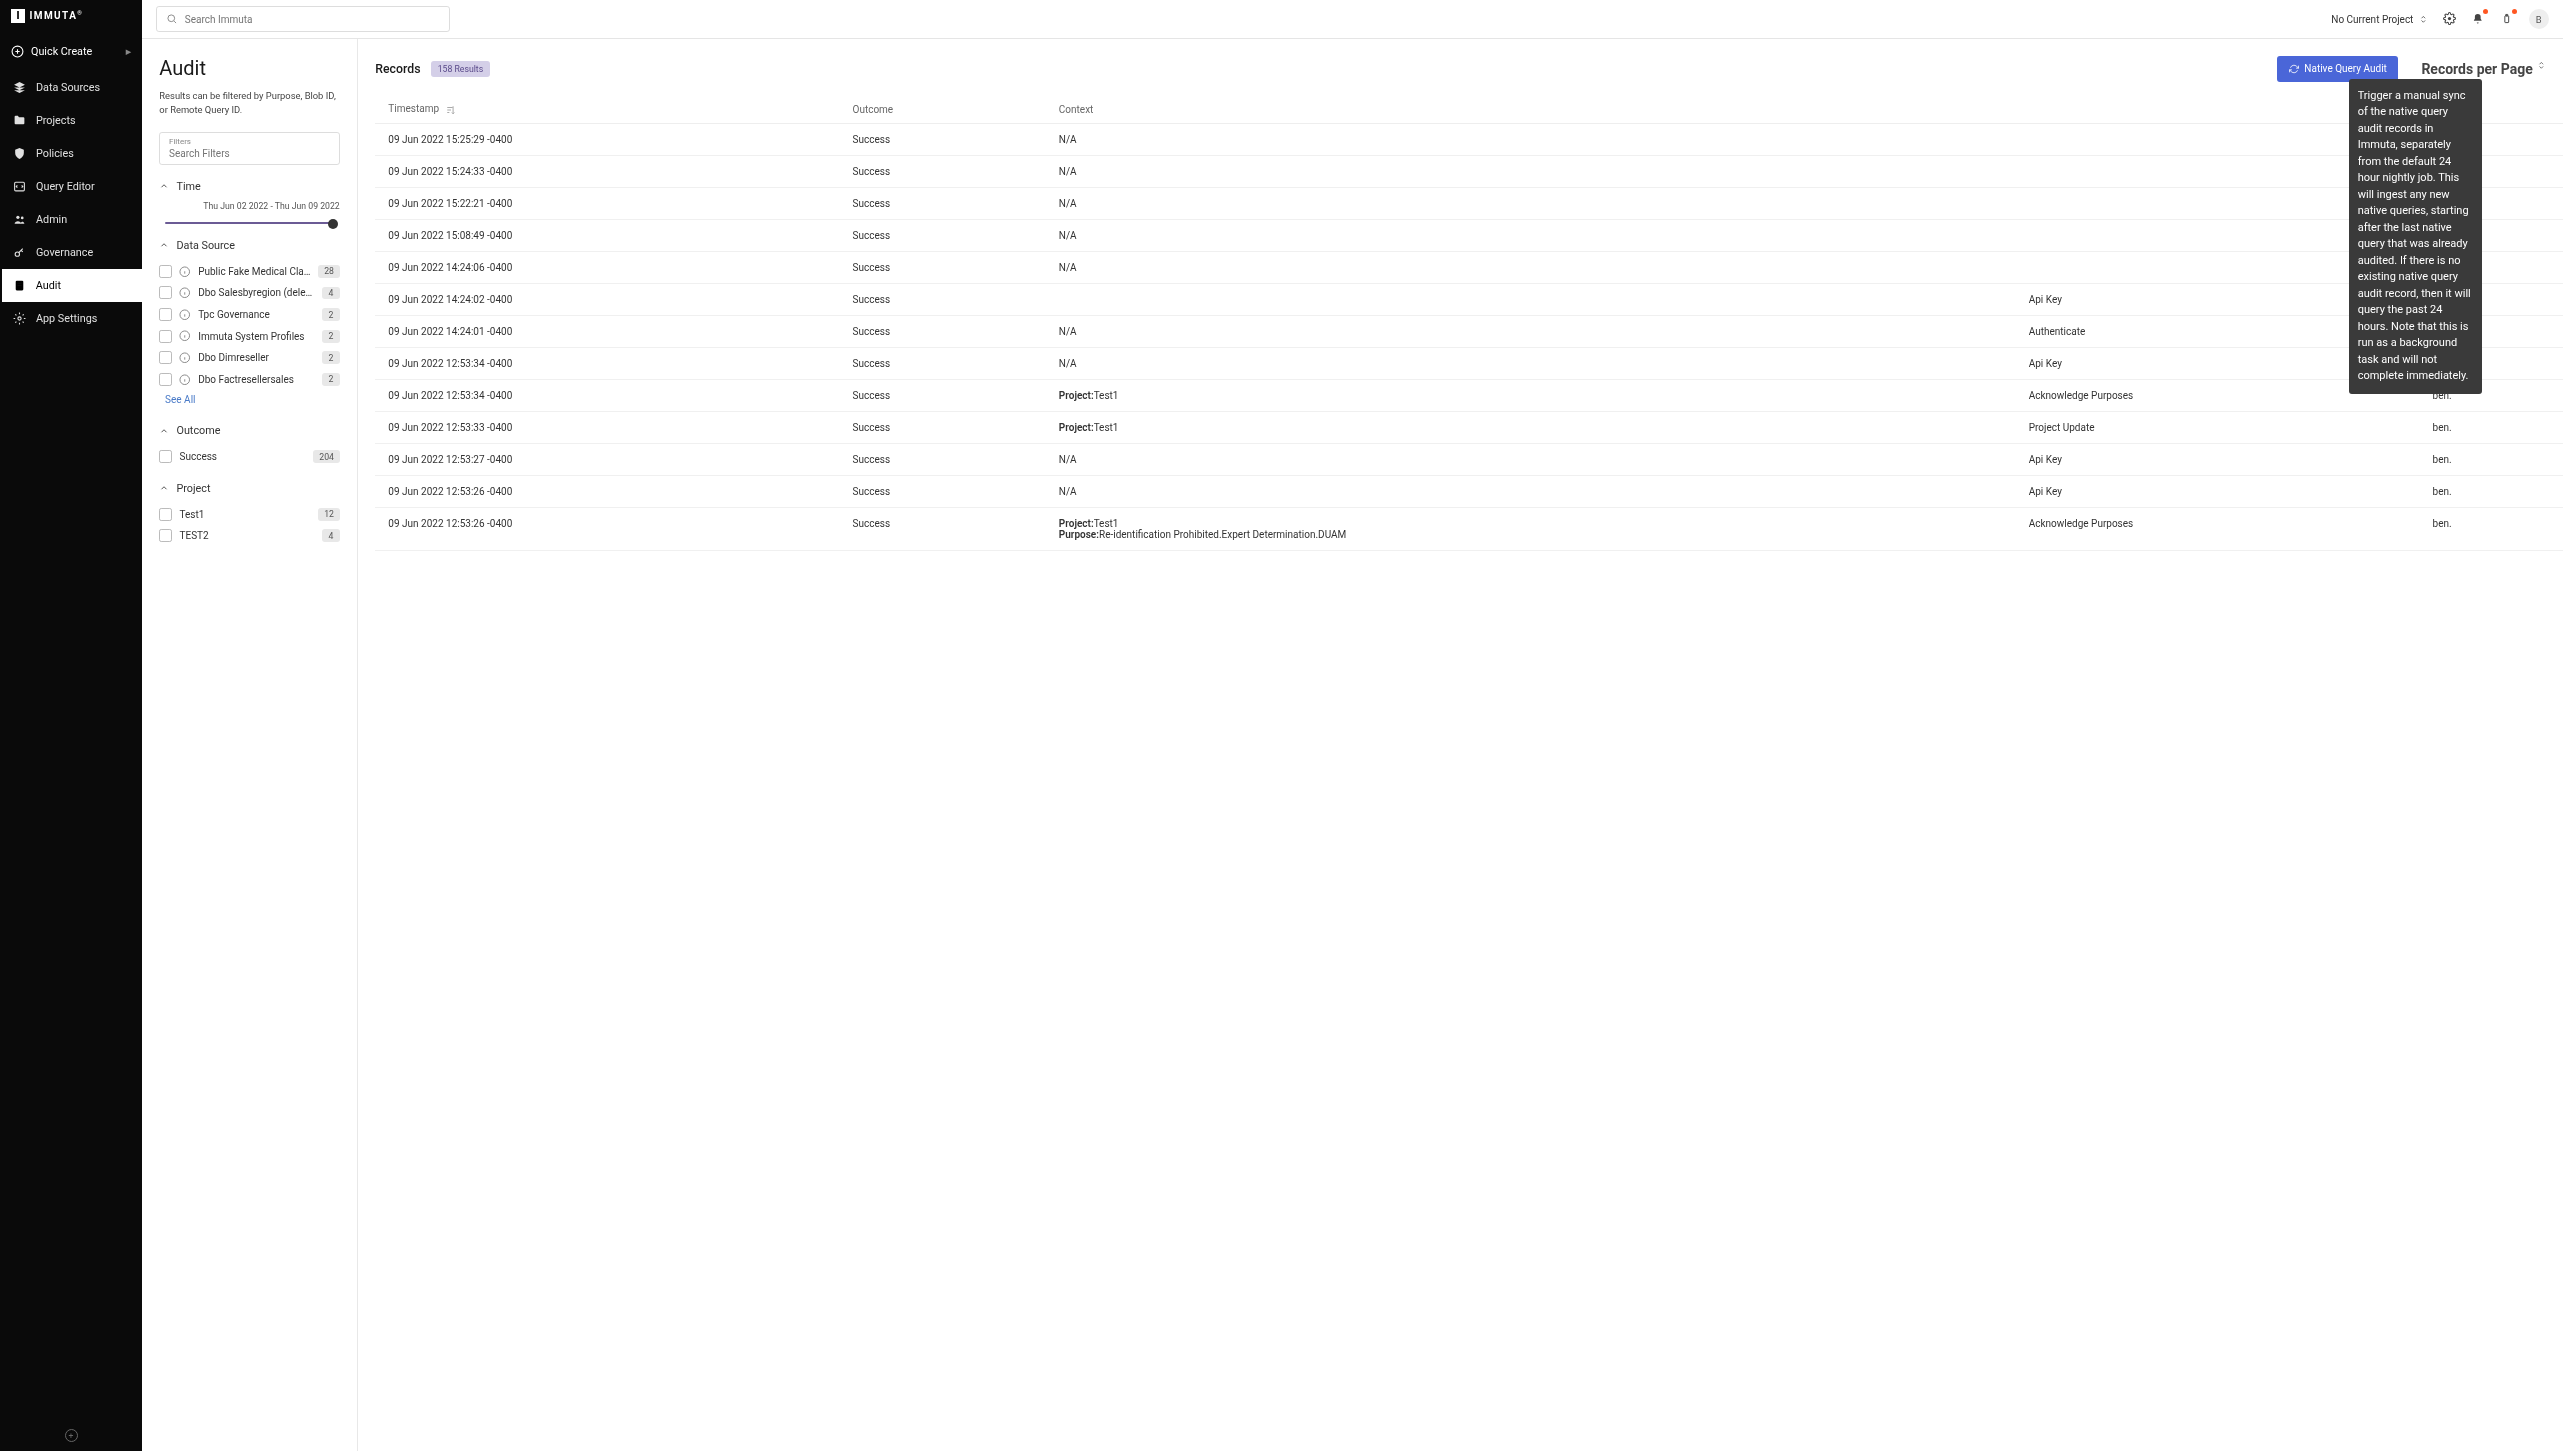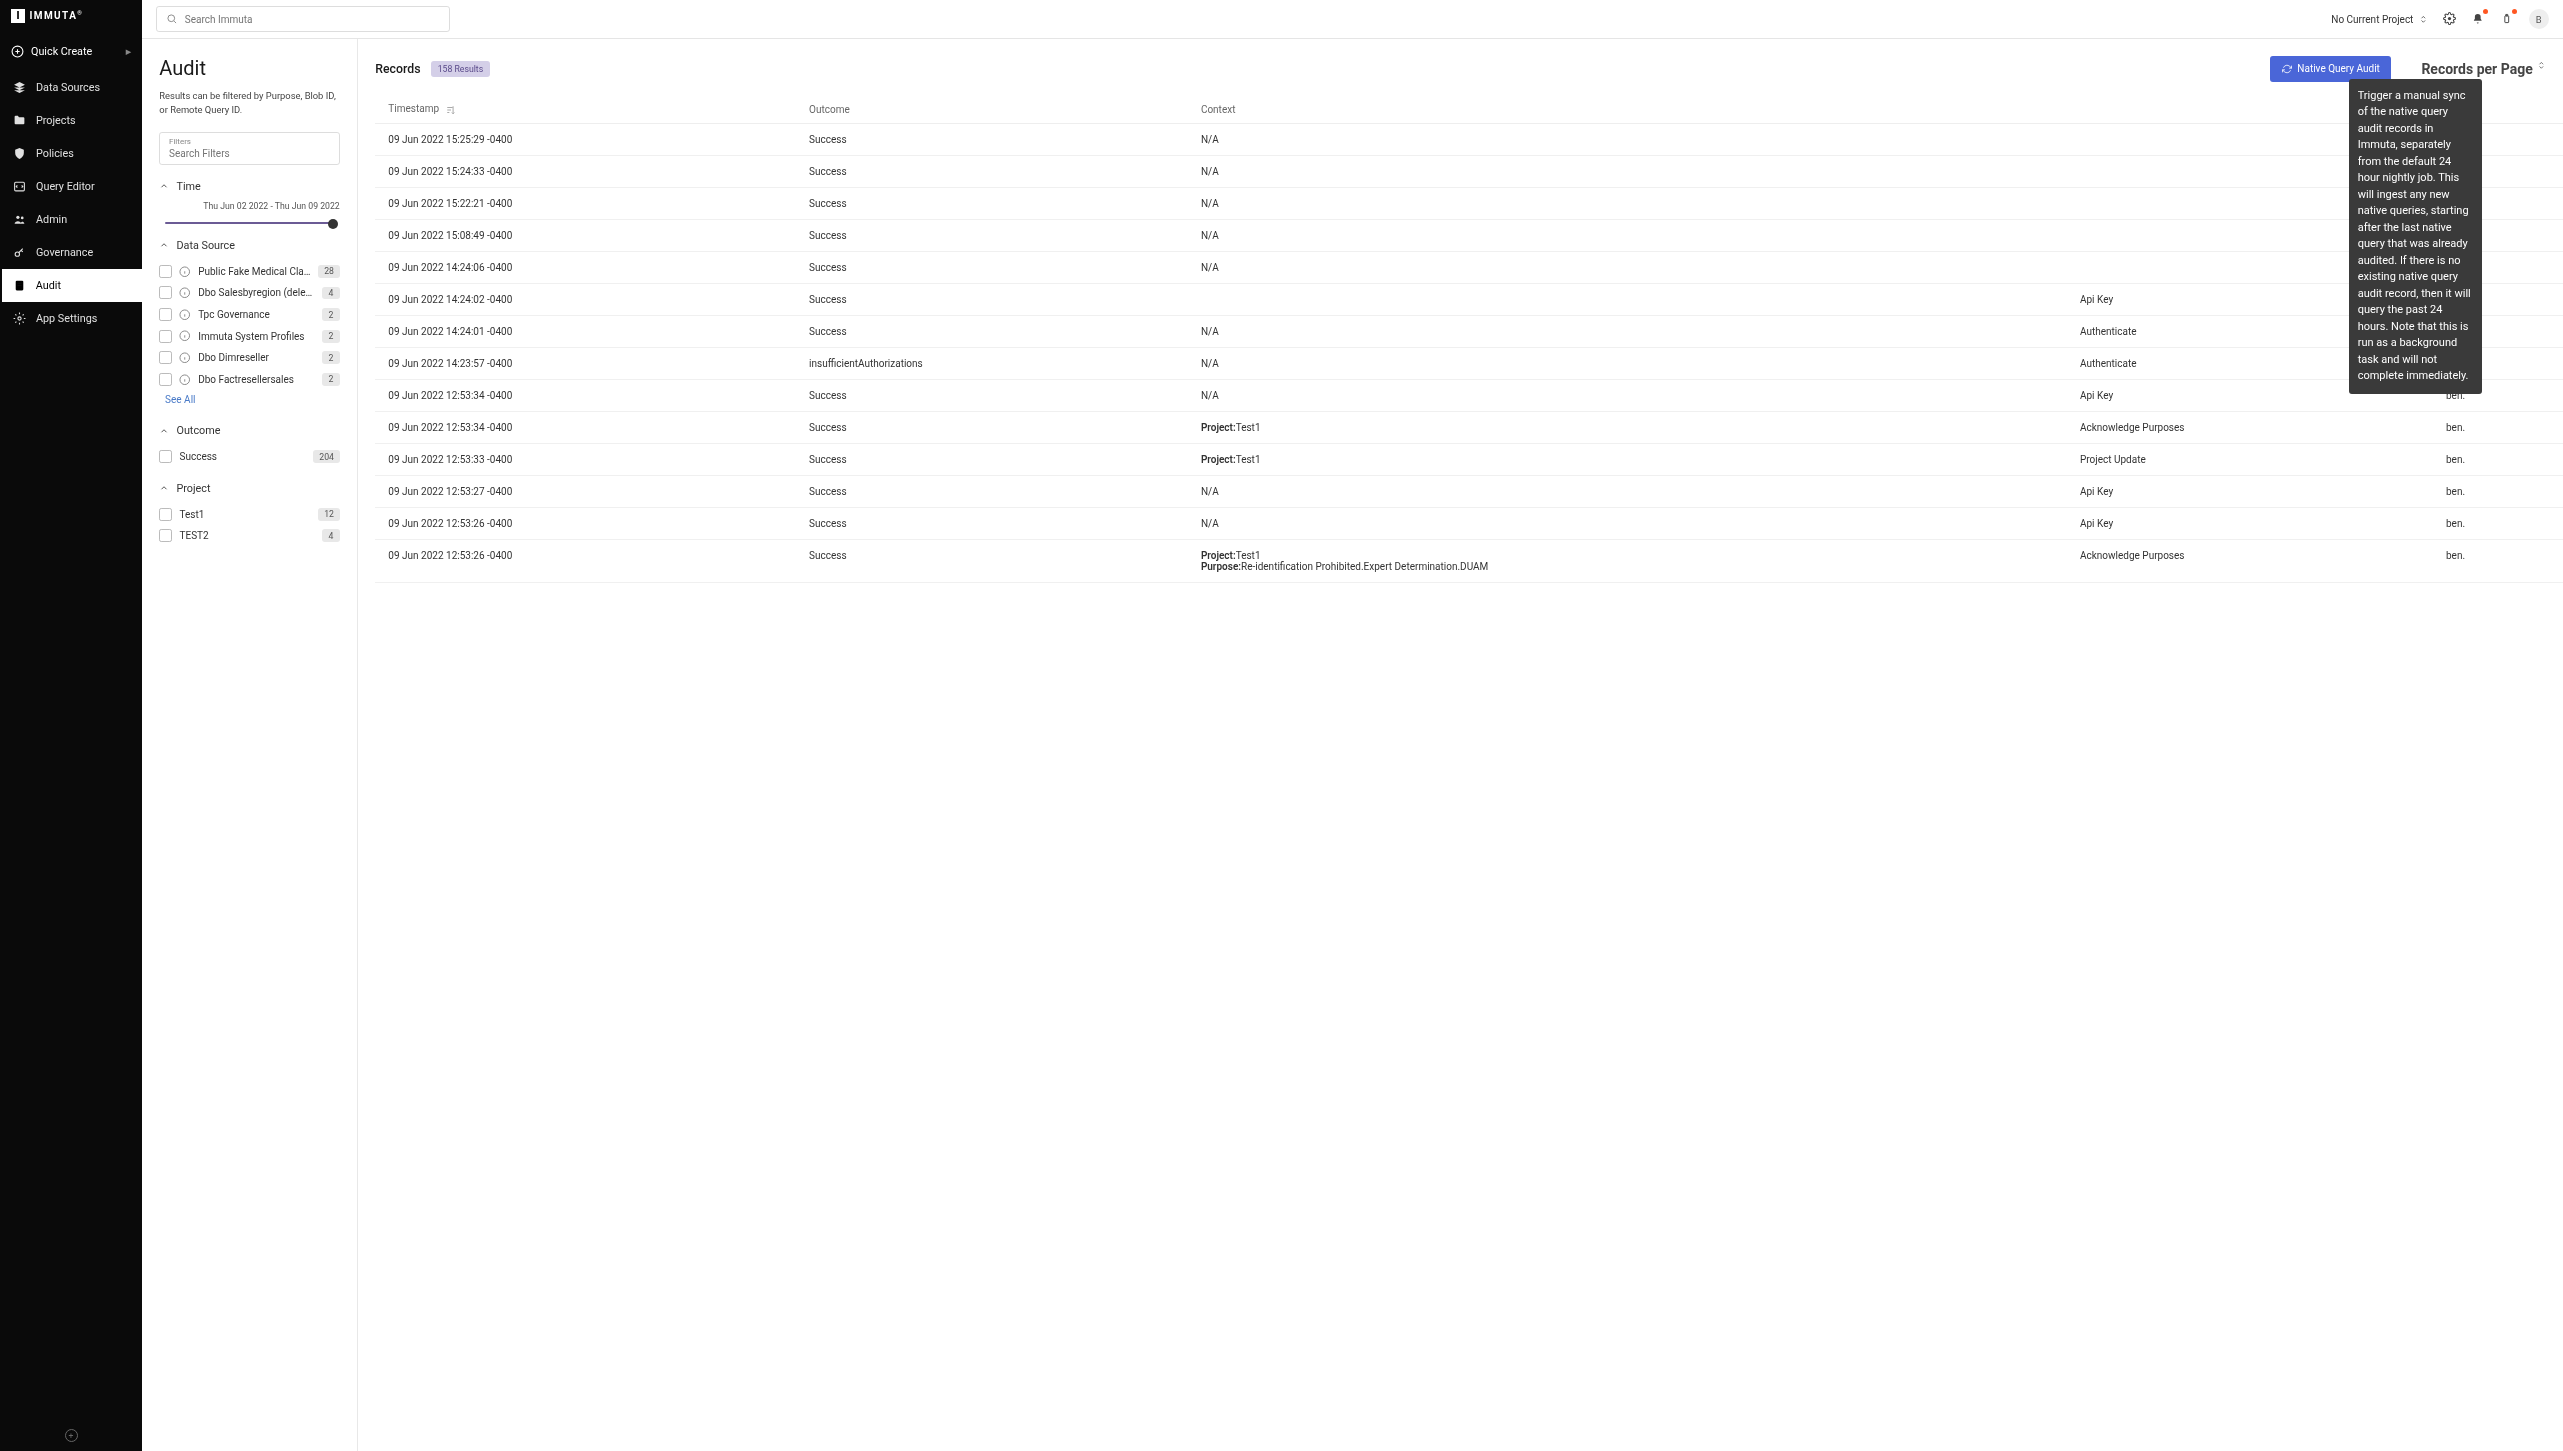--- a/index.html
+++ b/index.html
@@ -52,21 +52,21 @@
 .info-icon { width: 11.5px; height: 11.5px; color: #888; flex-shrink: 0; }
 .filter-label { flex: 1; font-size: 10px; color: #333; white-space: nowrap; overflow: hidden; text-overflow: ellipsis; }
 .count-badge { background: #e8e8e8; color: #555; font-size: 8.7px; padding: 1.4px 5.8px; border-radius: 2.9px; min-width: 17.3px; text-align: center; }
 .see-all { color: #4a7bc8; font-size: 10px; cursor: pointer; padding: 4.3px 5.8px; display: inline-block; }
 
 
 .records-pane { flex: 1; padding: 17.3px 0 17.3px 17.3px; display: flex; flex-direction: column; min-width: 0; overflow: hidden; }
 .records-header { display: flex; align-items: center; gap: 10px; margin-bottom: 13px; padding-right: 17.3px; position: relative; }
 .records-title { font-size: 12.3px; font-weight: 500; }
 .results-badge { background: #d4cfe8; color: #5a4a8a; font-size: 8.7px; padding: 2.9px 7.2px; border-radius: 2.9px; }
-.records-actions { margin-left: auto; display: flex; align-items: center; gap: 30px; }
+.records-actions { margin-left: auto; display: flex; align-items: center; gap: 23px; }
 .native-btn { background: #4a66d8; color: #fff; border: none; padding: 7.2px 11.5px; border-radius: 2.9px; font-size: 10px; display: flex; align-items: center; gap: 5.8px; cursor: pointer; }
 .rpp { display: flex; gap: 4.3px; font-size: 14px; color: #444; cursor: pointer; font-weight: bold; }
 .tooltip { position: absolute; top: 23px; right: 81px; width: 133px; background: #3a3a3a; color: #fff; font-size: 11px; line-height: 1.5; padding: 8.7px; border-radius: 2.9px; z-index: 10; }
 
 .table-wrap { flex: 1; overflow: auto; }
 table { width: 100%; border-collapse: collapse; }
 th { text-align: left; font-size: 10px; font-weight: 400; color: #666; padding: 8.7px 13px; border-bottom: 0.7px solid #eee; white-space: nowrap; }
 th .sort-icon { margin-left: 4.3px; vertical-align: middle; }
 td { font-size: 10px; color: #333; padding: 10px 13px; border-bottom: 0.7px solid #f0f0f0; vertical-align: top; }
 .ctx-label { font-weight: 600; }
@@ -428,27 +428,20 @@
                   <td>ben.</td>
                 </tr>
                 <tr>
                   <td>09 Jun 2022 14:24:01 -0400</td>
                   <td>Success</td>
                   <td>N/A</td>
                   <td>Authenticate</td>
                   <td>ben.</td>
                 </tr>
                 <tr>
-                  <td>09 Jun 2022 14:23:57 -0400</td>
-                  <td>insufficientAuthorizations</td>
-                  <td>N/A</td>
-                  <td>Authenticate</td>
-                  <td>ben.</td>
-                </tr>
-                <tr>
                   <td>09 Jun 2022 12:53:34 -0400</td>
                   <td>Success</td>
                   <td>N/A</td>
                   <td>Api Key</td>
                   <td>ben.</td>
                 </tr>
                 <tr>
                   <td>09 Jun 2022 12:53:34 -0400</td>
                   <td>Success</td>
                   <td>

